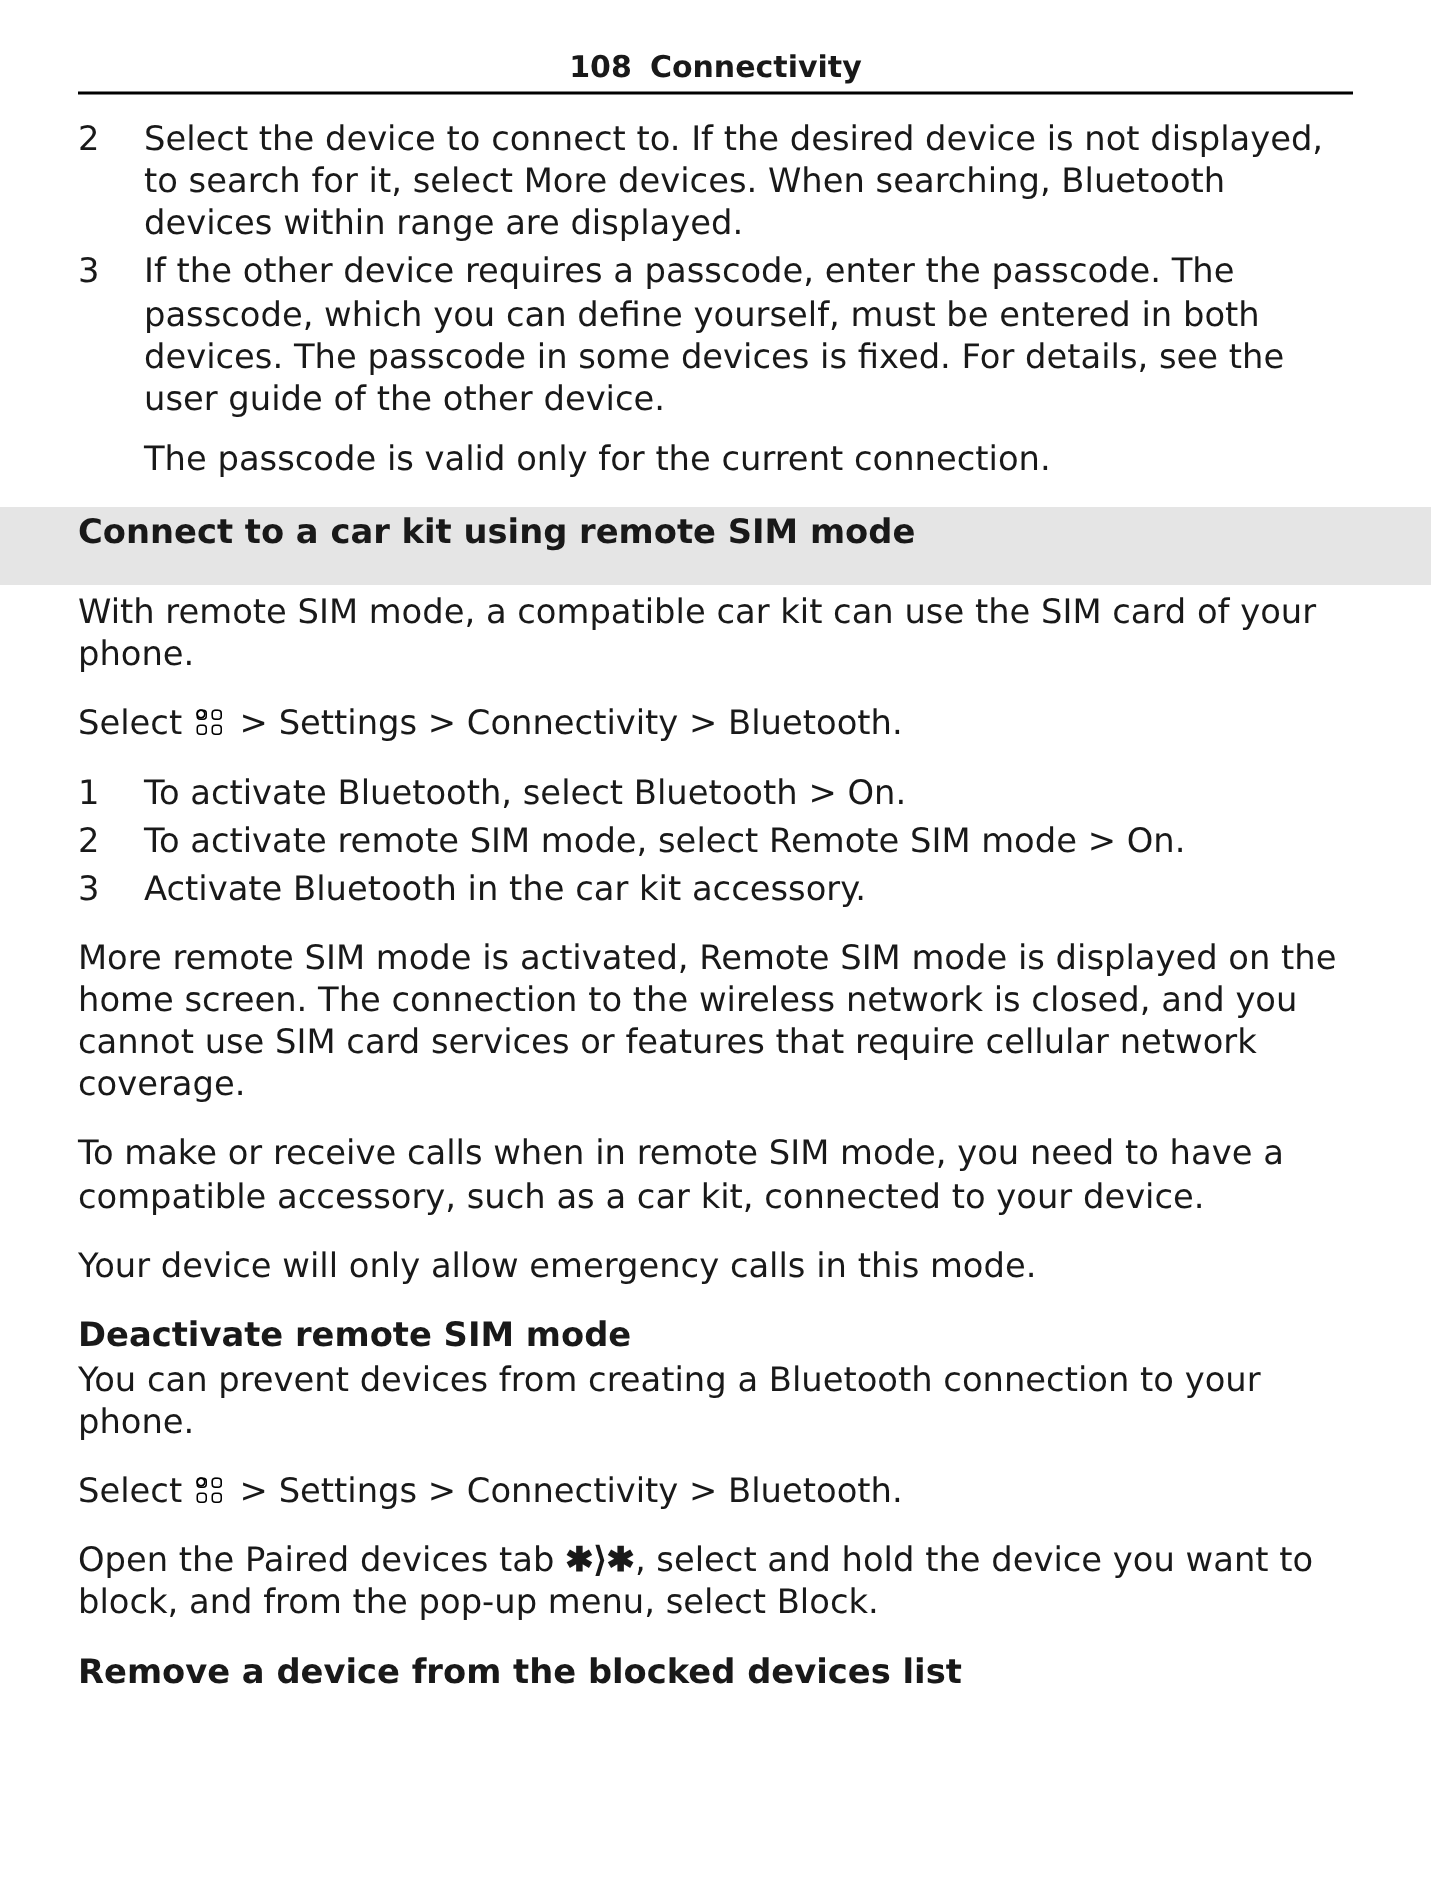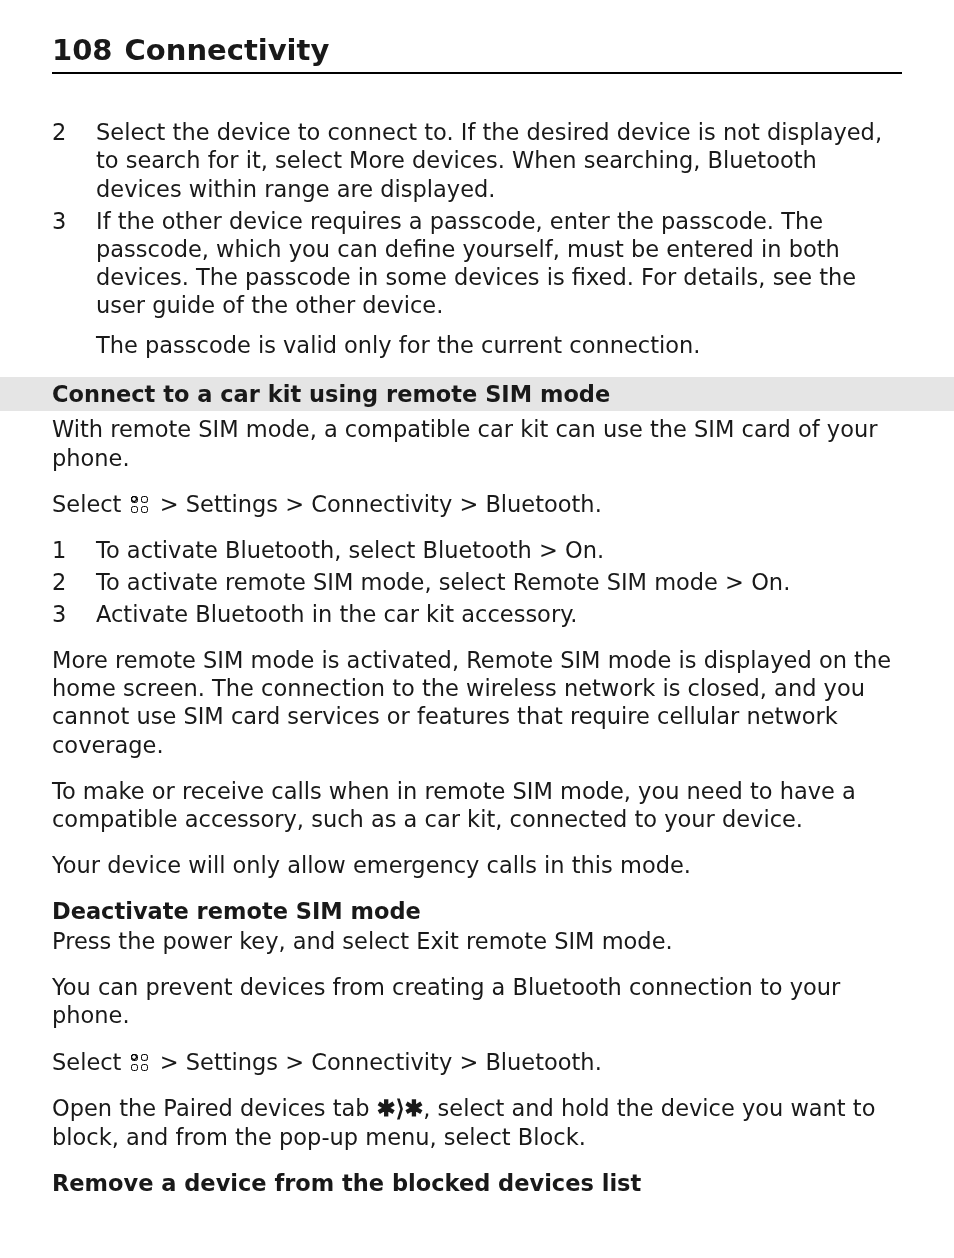--- a/index.html
+++ b/index.html
@@ -9,34 +9,35 @@
     box-sizing:border-box;
     padding:32px 52px 40px 52px;
     font-family:"Segoe UI","DejaVu Sans","Helvetica Neue",Arial,sans-serif;
     font-size:22.5px;
     line-height:1.25;
     color:#191919;
   }
   .hdr{
     border-bottom:2.5px solid #000;
     padding-bottom:4px;
-    margin-bottom:44px;
+    margin-bottom:16px;
     font-weight:700;
-    font-size:29px;
+    font-size:20px;
+    text-align:center;
   }
   .hdr .pn{margin-right:12px;}
   ol.steps{list-style:none;margin:0 0 18px 0;padding:0;}
   ol.steps li{display:flex;align-items:flex-start;margin-bottom:4px;}
   ol.steps li .n{flex:0 0 44px;}
   ol.steps li .t{flex:1;}
   .para{margin:0 0 18px 0;}
   .band{
     background:#e5e5e5;
     font-weight:700;
-    padding:3px 0 3px 0;
+    padding:3px 0 21px 0;
     margin:18px -52px 4px -52px;
     padding-left:52px;
     padding-right:52px;
   }
   .subhead{font-weight:700;margin:16px 0 2px 0;}
   b{font-weight:400;}
   .mi{ 
     display:inline-block;vertical-align:-2px;width:18px;height:18px;position:relative;margin:0 4px 0 2px;
   }
   .mi::before,.mi::after{
@@ -104,23 +105,20 @@
     </li>
   </ol>
 
   <div class="para">
     <span>More remote SIM mode is activated, </span><b>Remote SIM mode</b><span> is displayed on the home screen. The connection to the wireless network is closed, and you cannot use SIM card services or features that require cellular network coverage.</span>
   </div>
   <div class="para">To make or receive calls when in remote SIM mode, you need to have a compatible accessory, such as a car kit, connected to your device.</div>
   <div class="para">Your device will only allow emergency calls in this mode.</div>
 
   <div class="subhead">Deactivate remote SIM mode</div>
-  <div class="para">
-    <span>Press the power key, and select </span><b>Exit remote SIM mode</b><span>.</span>
-  </div>
 
   <div class="para">You can prevent devices from creating a Bluetooth connection to your phone.</div>
 
   <div class="para">
     <span>Select </span><span class="mi"><i class="a"></i><i class="b"></i><i class="c"></i><i class="d"></i></span>
     <span> &gt; </span><b>Settings</b>
     <span> &gt; </span><b>Connectivity</b>
     <span> &gt; </span><b>Bluetooth</b><span>.</span>
   </div>
 

